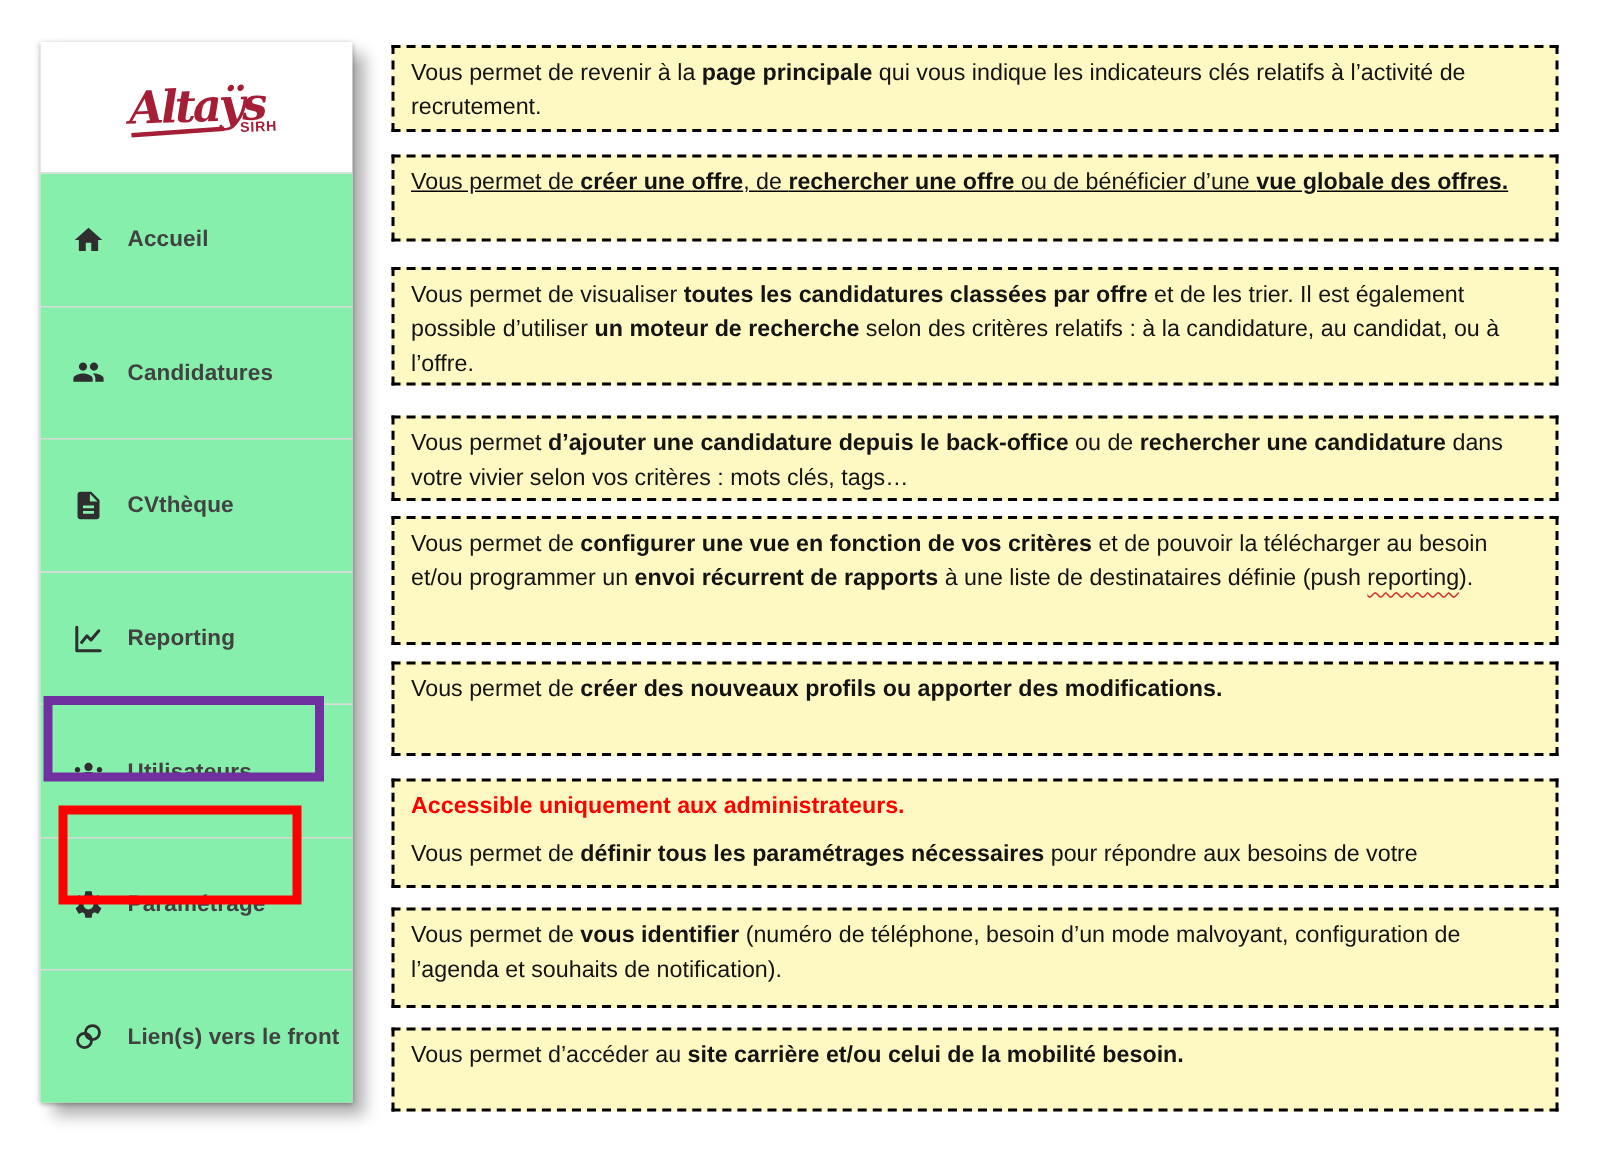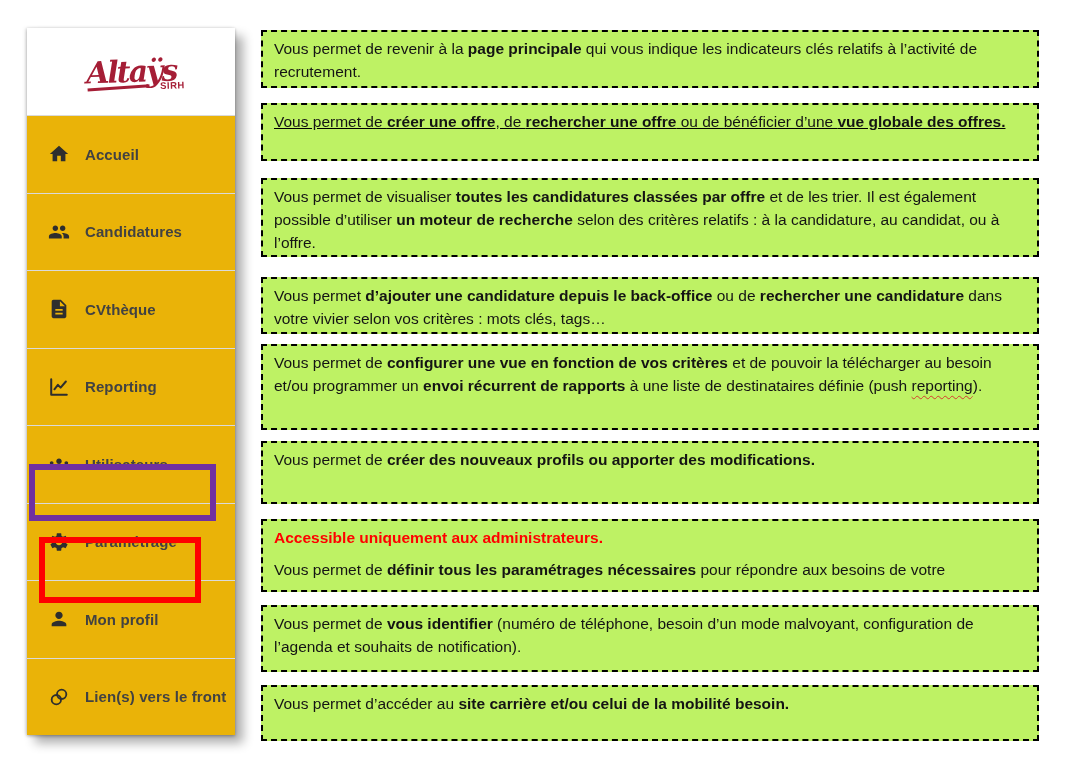--- a/index.html
+++ b/index.html
@@ -23,34 +23,34 @@
     font-size:30px; letter-spacing:-2px; line-height:1;
   }
   .brand-underline { position:absolute; left:1px; bottom:-1px; width:62px; height:2.5px; transform:rotate(-2deg); }
   .brand-sub {
     position:absolute; right:-8px; bottom:-5px; font-size:9.5px; font-weight:bold;
     letter-spacing:.5px; font-family:"Liberation Sans", sans-serif; font-style:normal;
   }
   .menu { flex:1; display:flex; flex-direction:column; }
   .menu-item {
     flex:1; display:flex; align-items:center; gap:14px; padding-left:20px;
-    border-top:1px solid #dadada; cursor:pointer; background:#eab308;
+    border-top:1px solid #dadada; cursor:pointer; background:#86efac;
   }
   .mi-icon { width:24px; height:24px; color:#2e2e2e; display:flex; align-items:center; justify-content:center; flex:0 0 24px; }
   .mi-icon svg { width:22px; height:22px; display:block; }
   .mi-label { font-size:15px; font-weight:700; color:#424242; letter-spacing:.1px; }
 
   
   .hl { position:absolute; background:transparent; pointer-events:none; }
   #hl-purple { left:29px; top:464px; width:187px; height:57px; border:6px solid #7030a0; }
   #hl-red    { left:39px; top:537px; width:162px; height:66px; border:6px solid #ff0000; }
 
   
   .abox {
-    position:absolute; left:261px; width:778px; background:#bef264;
+    position:absolute; left:261px; width:778px; background:#fef9c3;
     border:2px dashed #000000; padding:5px 11px; overflow:hidden;
   }
   .abox p { margin:0; font-size:15.5px; line-height:23px; color:#141414; }
   .abox p + p { margin-top:9px; }
   .seg-b { font-weight:700; }
   .seg-red { color:#ff0000; }
   .seg-squiggle {
     text-decoration:underline; text-decoration-style:wavy;
     text-decoration-color:#d43b2f; text-decoration-thickness:1px; text-underline-offset:4px;
   }
@@ -113,28 +113,20 @@
         <div class="menu-item">
           <span class="mi-icon">
             <svg viewBox="0 0 24 24" fill="currentColor">
               <path d="M19.14 12.94c.04-.3.06-.61.06-.94 0-.32-.02-.64-.07-.94l2.03-1.58c.18-.14.23-.41.12-.61l-1.92-3.32c-.12-.22-.37-.29-.59-.22l-2.39.96c-.5-.38-1.03-.7-1.62-.94l-.36-2.54c-.04-.24-.24-.41-.48-.41h-3.84c-.24 0-.43.17-.47.41l-.36 2.54c-.59.24-1.13.57-1.62.94l-2.39-.96c-.22-.08-.47 0-.59.22L2.74 8.87c-.12.21-.08.47.12.61l2.03 1.58c-.05.3-.09.63-.09.94s.02.64.07.94l-2.03 1.58c-.18.14-.23.41-.12.61l1.92 3.32c.12.22.37.29.59.22l2.39-.96c.5.38 1.03.7 1.62.94l.36 2.54c.05.24.24.41.48.41h3.84c.24 0 .44-.17.47-.41l.36-2.54c.59-.24 1.13-.56 1.62-.94l2.39.96c.22.08.47 0 .59-.22l1.92-3.32c.12-.22.07-.47-.12-.61l-2.01-1.58zM12 15.6c-1.98 0-3.6-1.62-3.6-3.6s1.62-3.6 3.6-3.6 3.6 1.62 3.6 3.6-1.62 3.6-3.6 3.6z"></path>
             </svg>
           </span>
           <span class="mi-label">Paramétrage</span>
         </div>
         <div class="menu-item">
           <span class="mi-icon">
-            <svg viewBox="0 0 24 24" fill="currentColor">
-              <path d="M12 12c2.21 0 4-1.79 4-4s-1.79-4-4-4-4 1.79-4 4 1.79 4 4 4zm0 2c-2.67 0-8 1.34-8 4v2h16v-2c0-2.66-5.33-4-8-4z"></path>
-            </svg>
-          </span>
-          <span class="mi-label">Mon profil</span>
-        </div>
-        <div class="menu-item">
-          <span class="mi-icon">
             <svg viewBox="0 0 24 24" fill="none" stroke="currentColor" stroke-width="2">
               <circle cx="9.1" cy="14.9" r="5.1"></circle>
               <circle cx="14.9" cy="9.1" r="5.1"></circle>
             </svg>
           </span>
           <span class="mi-label">Lien(s) vers le front</span>
         </div>
       </nav>
   </aside>
 

